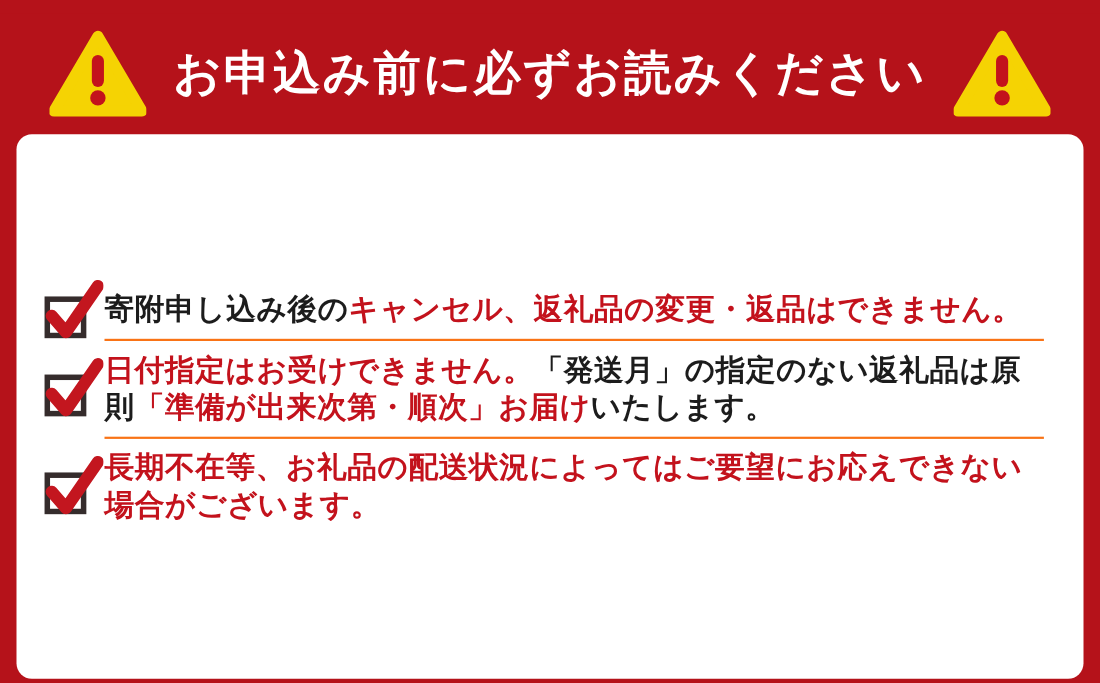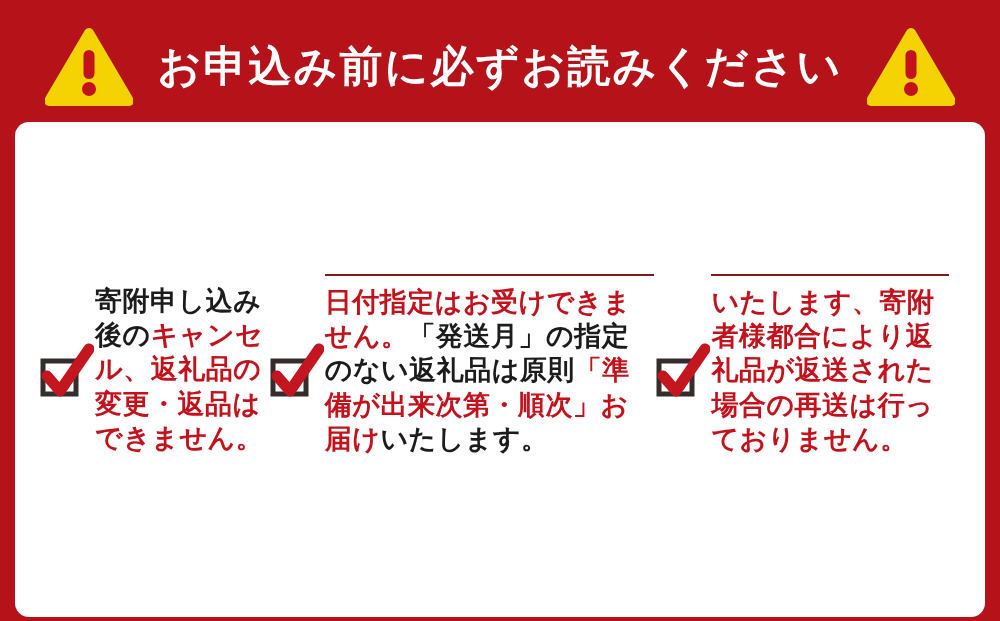--- a/index.html
+++ b/index.html
@@ -29,20 +29,21 @@
   }
 
   
   .panel {
     margin: 0 15px;
     height: 495px;
     background: #ffffff;
     border-radius: 14px;
     padding: 10px 36px 10px 23px;
     display: flex;
+    flex-direction: column;
     justify-content: center;
   }
   .item {
     display: flex;
     align-items: center;
   }
   .check-col {
     width: 57px;
     flex-shrink: 0;
     display: flex;
@@ -51,21 +52,21 @@
   .check-svg { width: 56px; height: 54px; display: block; }
   .text {
     flex: 1;
     padding: 9px 0;
     font-size: 27px;
     font-weight: bold;
     line-height: 1.27;
     letter-spacing: 0.5px;
   }
   .item:not(:first-child) .text {
-    border-top: 2px solid #7f1d1d;
+    border-top: 2px solid #f97316;
   }
   .c-red   { color: #c3121c; }
   .c-black { color: #1c1c1c; }
 </style>
 </head>
 <body>
 
 <svg width="0" height="0" style="position:absolute">
   <defs>
     <g id="warn-tri">
@@ -112,18 +113,18 @@
       <div class="text"><span class="c-red">日付指定はお受けできません。</span><span class="c-black">「発送月」の指定のない返礼品は原則</span><span class="c-red">「準備が出来次第・順次」お届け</span><span class="c-black">いたします。</span></div>
     </div>
 
 
     <div class="item">
       <div class="check-col">
         <svg class="check-svg" viewBox="0 0 56 54">
             <use href="#check-box"></use>
           </svg>
       </div>
-      <div class="text"><span class="c-red">いたします、寄附者様都合により返礼品が返送された場合の再送は行っておりません。</span></div>
+      <div class="text"><span class="c-red">長期不在等、お礼品の配送状況によってはご要望にお応えできない場合がございます。</span></div>
     </div>
 
 
   </div>
 </div>
 
 </body></html>

